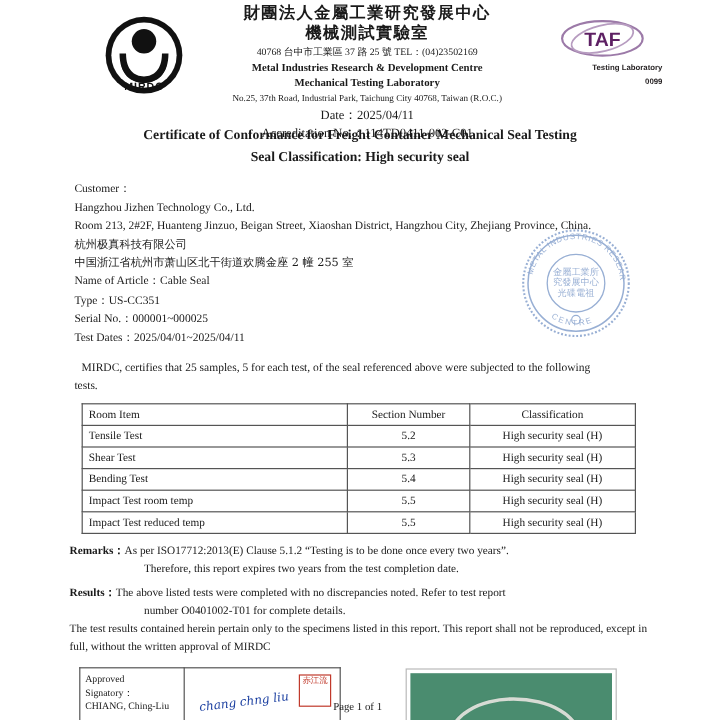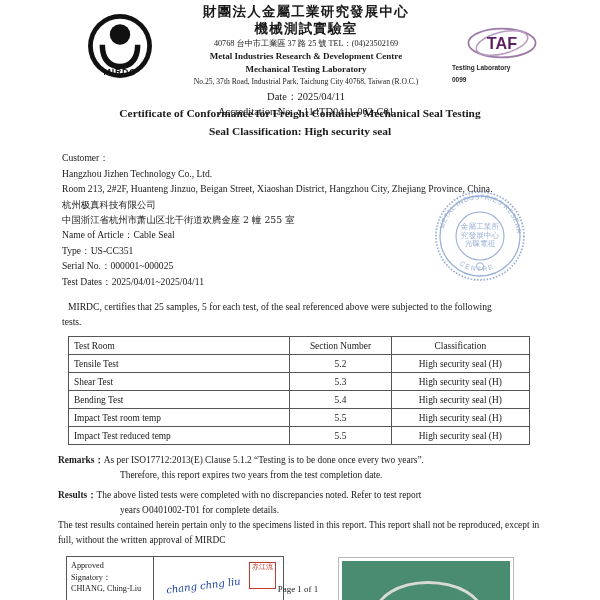--- a/index.html
+++ b/index.html
@@ -31,23 +31,23 @@
   .mirdc-logo {
     position: absolute;
     left: 86px;
     top: 12px;
     width: 68px;
     height: 68px;
   }
   .taf-logo {
     position: absolute;
     left: 452px;
-    top: 26px;
+    top: 15px;
     width: 100px;
-    text-align: left;
+    text-align: right;
   }
   .taf-mark {
     width: 72px;
     height: 34px;
     margin: 0 auto;
     position: relative;
   }
   .taf-text {
     font-family: "Liberation Sans", sans-serif;
     font-weight: bold;
@@ -345,21 +345,21 @@
       </g>
       <circle cx="60" cy="98" r="4.5" fill="none" stroke="#5a7fba" stroke-width="1.2"></circle>
     </svg>
   </div>
 
   <div class="certify">MIRDC, certifies that 25 samples, 5 for each test, of the seal referenced above were subjected to the following tests.</div>
 
   <table class="tests">
     <thead>
       <tr>
-        <th class="col-item">Test Room</th>
+        <th class="col-item">Room Item</th>
         <th class="col-sec c">Section Number</th>
         <th class="col-class c">Classification</th>
       </tr>
     </thead>
     <tbody>
       <tr>
         <td>Tensile Test</td>
         <td class="c">5.2</td>
         <td class="c">High security seal (H)</td>
       </tr>
@@ -388,21 +388,21 @@
 
   <div class="notes">
     <div>
       <span class="lbl">Remarks：</span><span>As per ISO17712:2013(E) Clause 5.1.2 “Testing is to be done once every two years”.</span>
     </div>
     <div class="indent">Therefore, this report expires two years from the test completion date.</div>
     <div class="gap"></div>
     <div>
       <span class="lbl">Results：</span><span>The above listed tests were completed with no discrepancies noted. Refer to test report</span>
     </div>
-    <div class="indent">years O0401002-T01 for complete details.</div>
+    <div class="indent">number O0401002-T01 for complete details.</div>
     <div>The test results contained herein pertain only to the specimens listed in this report. This report shall not be reproduced, except in full, without the written approval of MIRDC</div>
   </div>
 
   <div class="bottom">
 
     <table class="sig">
       <tbody>
           <tr>
         <td class="sig-name-cell">
           <div>Approved</div>

